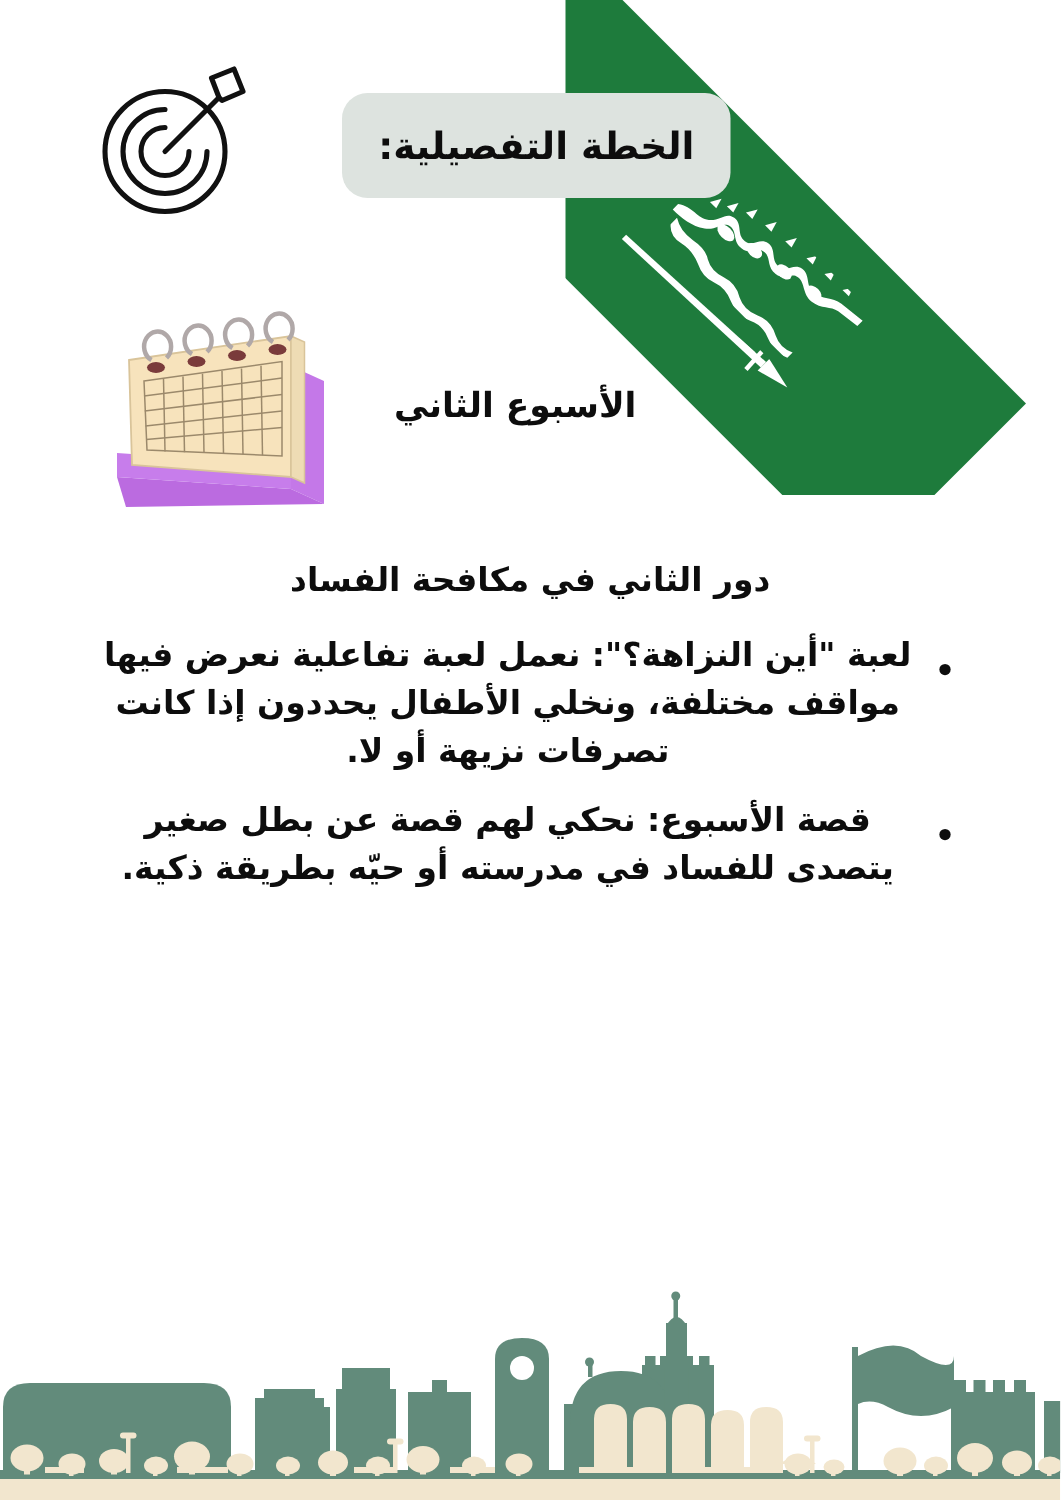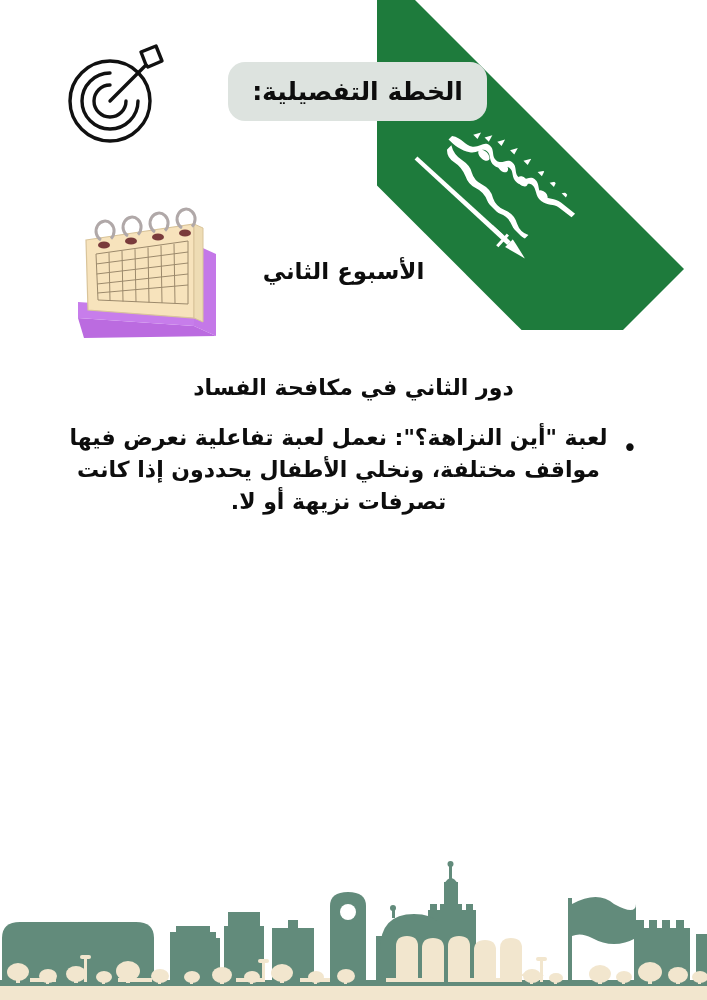--- a/index.html
+++ b/index.html
@@ -50,21 +50,21 @@
   .target-icon {
     position:absolute;
     left:62px; top:42px;
     width:110px; height:105px;
   }
 
   
   .title-pill {
     position:absolute;
     left:228px; top:62px;
-    width:259px; height:59px;
+    width:259px; height:70px;
     background:#DDE3DF;
     border-radius:17px;
     display:flex; align-items:center; justify-content:center;
   }
   .title-pill .txt {
     font-size:25px;
     font-weight:bold;
     color:#0d0d0d;
     letter-spacing:0px;
     white-space:nowrap;
@@ -245,20 +245,24 @@
     <span class="txt">دور الثاني في مكافحة الفساد</span>
   </div>
 
   <div class="bullets">
 
     <div class="bullet-row">
       <span class="bullet-dot"></span>
       <span class="bullet-text">لعبة "أين النزاهة؟": نعمل لعبة تفاعلية نعرض فيها مواقف مختلفة، ونخلي الأطفال يحددون إذا كانت تصرفات نزيهة أو لا.</span>
     </div>
 
+    <div class="bullet-row">
+      <span class="bullet-dot"></span>
+      <span class="bullet-text">قصة الأسبوع: نحكي لهم قصة عن بطل صغير يتصدى للفساد في مدرسته أو حيّه بطريقة ذكية.</span>
+    </div>
 
   </div>
 
   <svg class="skyline" viewBox="0 0 707 150" preserveAspectRatio="none">
 
     <g fill="#628B7B">
 
       <path d="M2 88 q0 -16 18 -16 h116 q18 0 18 16 v44 H2 Z"></path>
 
       <rect x="170" y="82" width="46" height="50"></rect>

